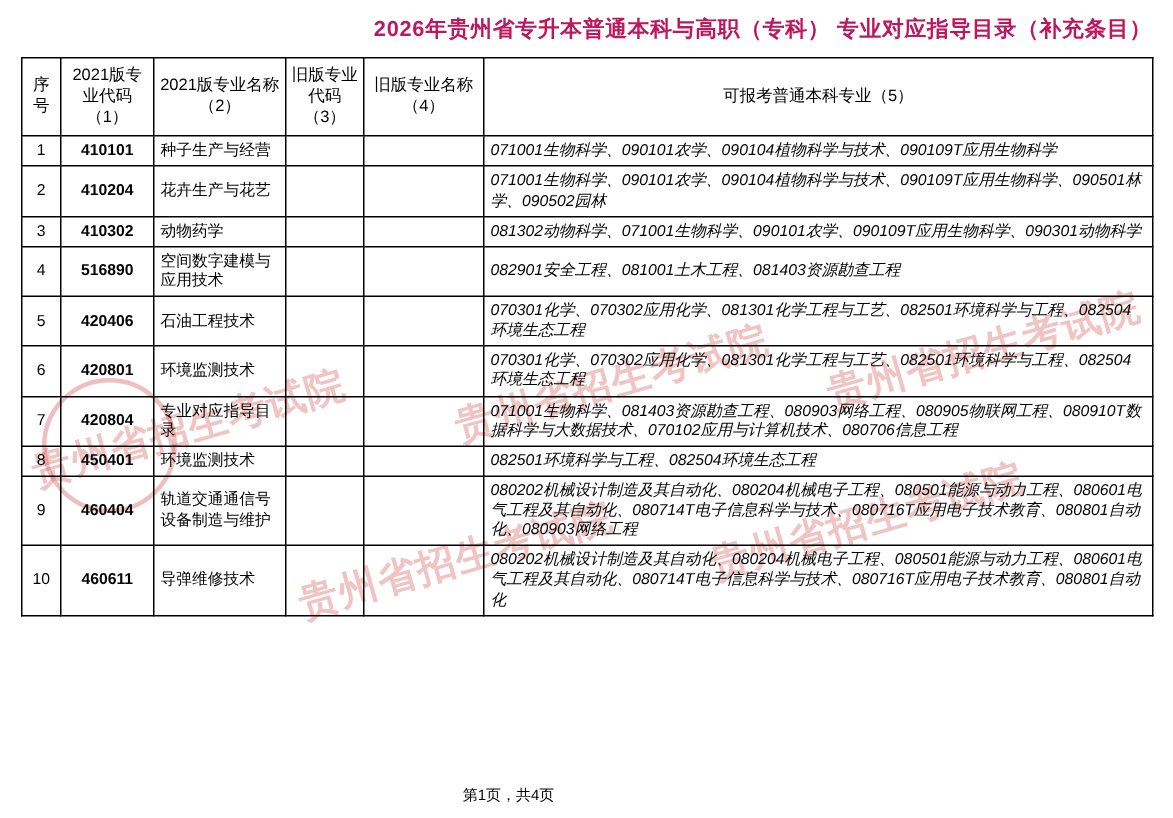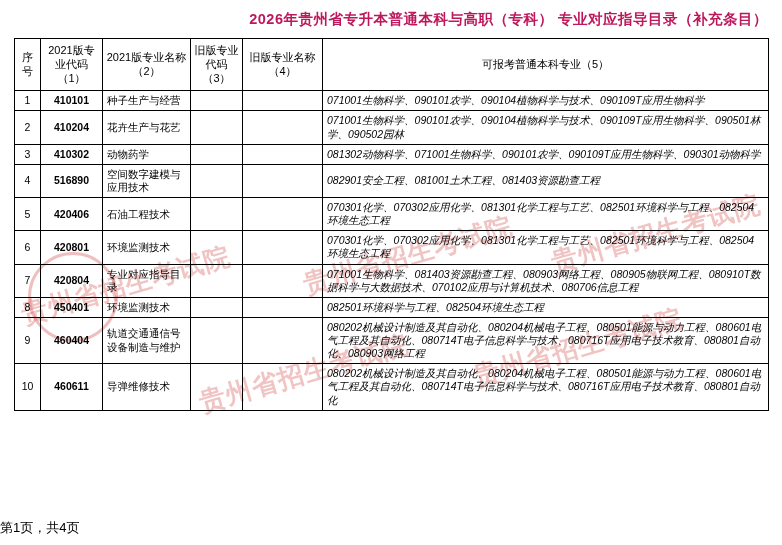--- a/index.html
+++ b/index.html
@@ -80,21 +80,22 @@
     font-size: 10.5px;
     line-height: 1.45;
     padding-left: 5px;
     font-style: italic;
   }
   .footer {
     position: absolute;
     bottom: 8px;
     left: 0;
     width: 678px;
-    font-size: 13px;
+    text-align: center;
+    font-size: 10px;
     color: #000;
   }
   
   .watermark {
     position: absolute;
     left: 0;
     top: 0;
     width: 782px;
     height: 545px;
     pointer-events: none;

